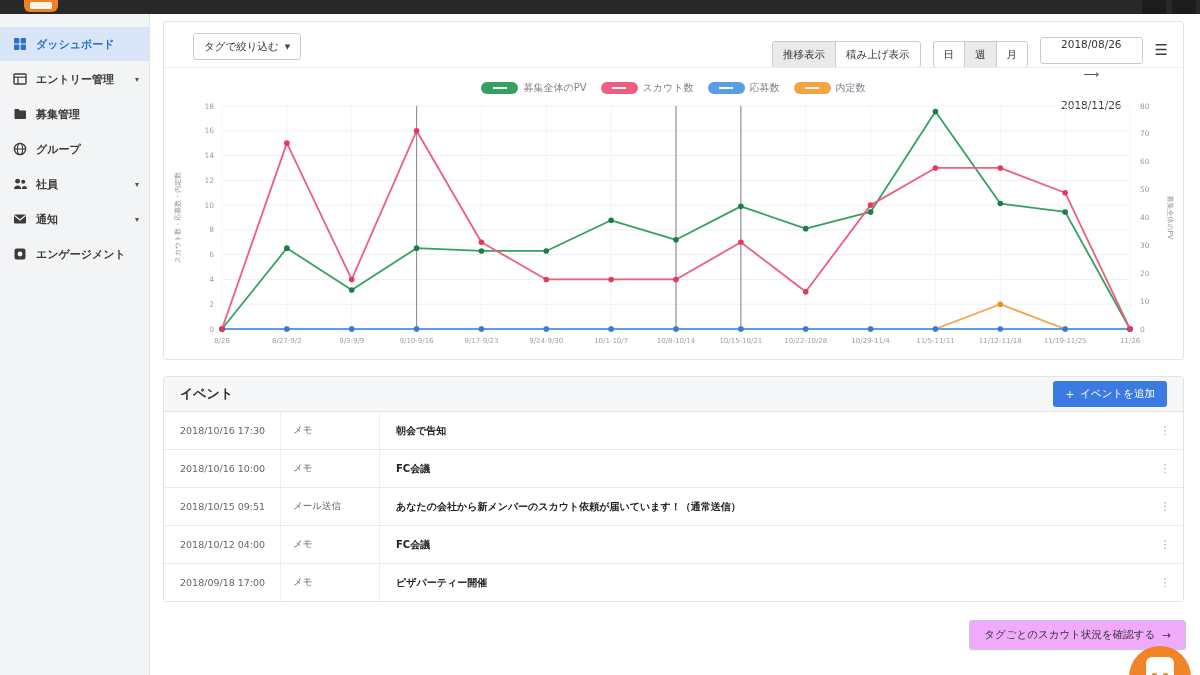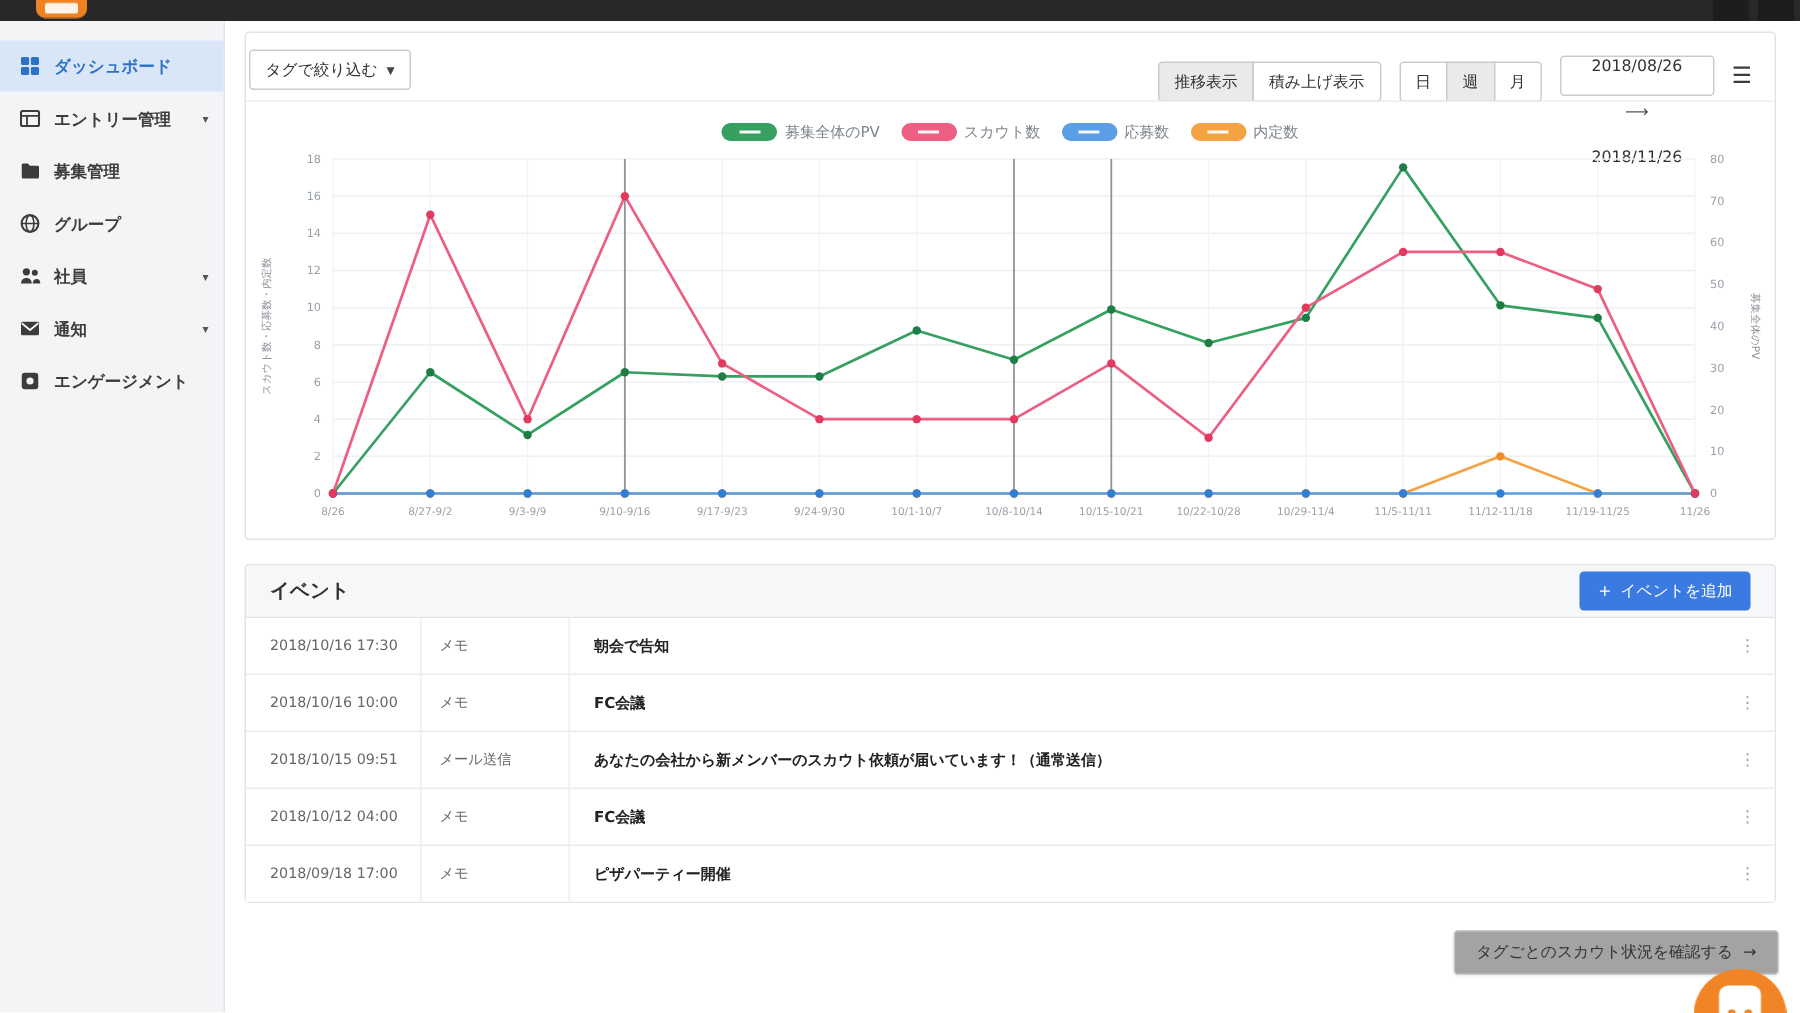--- a/index.html
+++ b/index.html
@@ -24,21 +24,21 @@
   .toolbar-divider{position:absolute;left:0;right:0;top:45px;border-top:1px solid #eceef1;}
 
   .btn{display:inline-flex;align-items:center;gap:6px;height:27px;box-sizing:border-box;
     border:1px solid #c8ccd2;border-radius:3px;background:#fff;font-size:10.5px;color:#333;
     padding:0 10px;cursor:pointer;font-family:inherit;}
   .btn.active{background:#e9eaec;}
   .btn-group{display:inline-flex;margin-top:8px;}
   .btn-group .btn{border-radius:0;margin-left:-1px;}
   .btn-group .btn:first-child{border-radius:3px 0 0 3px;margin-left:0;}
   .btn-group .btn:last-child{border-radius:0 3px 3px 0;}
-  .controls-left{position:absolute;left:2px;top:11px;text-decoration:underline;}
+  .controls-left{position:absolute;left:29px;top:11px;text-decoration:underline;}
   .controls-right{position:absolute;right:15px;top:11px;display:flex;align-items:center;gap:12px;}
   .caret-sm{font-size:7px;color:#444;}
   .date-box{display:inline-flex;align-items:center;gap:18px;height:27px;box-sizing:border-box;
     border:1px solid #c8ccd2;border-radius:3px;background:#fff;font-size:10.5px;color:#333;padding:0 20px;cursor:pointer;flex-direction:column;}
   .date-arrow{color:#555;font-size:11px;}
   .hamburger{font-size:15px;color:#3c3c3c;cursor:pointer;line-height:1;}
 
   .legend{position:absolute;top:59px;left:0;right:0;display:flex;justify-content:center;gap:14px;}
   .legend-item{display:flex;align-items:center;gap:5px;font-size:10px;color:#7d848c;cursor:pointer;}
   .legend-pill{width:37px;height:12px;border-radius:6px;position:relative;background:#ccc;}
@@ -53,21 +53,21 @@
   .add-btn{display:inline-flex;align-items:center;gap:6px;background:#3b7ae0;color:#fff;border:none;
     border-radius:3px;font-size:10.5px;padding:6px 12px;cursor:pointer;font-family:inherit;}
   .event-row{display:flex;align-items:stretch;height:37px;border-bottom:1px solid #e9ebee;font-size:10px;background:#fff;}
   .event-row:last-child{border-bottom:none;}
   .cell-date{width:100px;min-width:100px;padding-left:16px;color:#666;border-right:1px solid #eceef1;display:flex;align-items:center;font-size:9.5px;}
   .cell-type{width:86px;min-width:86px;padding-left:12px;color:#666;border-right:1px solid #eceef1;display:flex;align-items:center;font-size:9.5px;}
   .cell-desc{flex:1;padding-left:16px;display:flex;align-items:center;color:#222;font-weight:bold;font-size:10px;}
   .cell-menu{width:36px;display:flex;align-items:center;justify-content:center;color:#9aa0a8;font-size:11px;cursor:pointer;}
 
   .tag-scout-btn{position:absolute;right:14px;top:606px;display:inline-flex;align-items:center;gap:7px;
-    border:1px solid #c8ccd2;border-radius:3px;background:#a3a3a3;font-size:10.5px;color:#333;padding:7px 14px;
+    border:1px solid #c8ccd2;border-radius:3px;background:#f0abfc;font-size:10.5px;color:#333;padding:7px 14px;
     cursor:pointer;box-shadow:0 1px 2px rgba(0,0,0,.06);font-family:inherit;}
   .chat-widget{position:fixed;left:1129px;top:646px;width:62px;height:62px;border-radius:50%;background:#f08426;cursor:pointer;z-index:60;}
   .chat-face{position:absolute;left:17px;top:11px;width:28px;height:26px;background:#fff;border-radius:6px;}
   .chat-eye{position:absolute;bottom:4px;width:5px;height:6px;background:#f08426;border-radius:2px;}
   .chat-eye.e1{left:6px;} .chat-eye.e2{right:6px;}
 </style>
 </head>
 <body>
 
 <div class="topbar">

